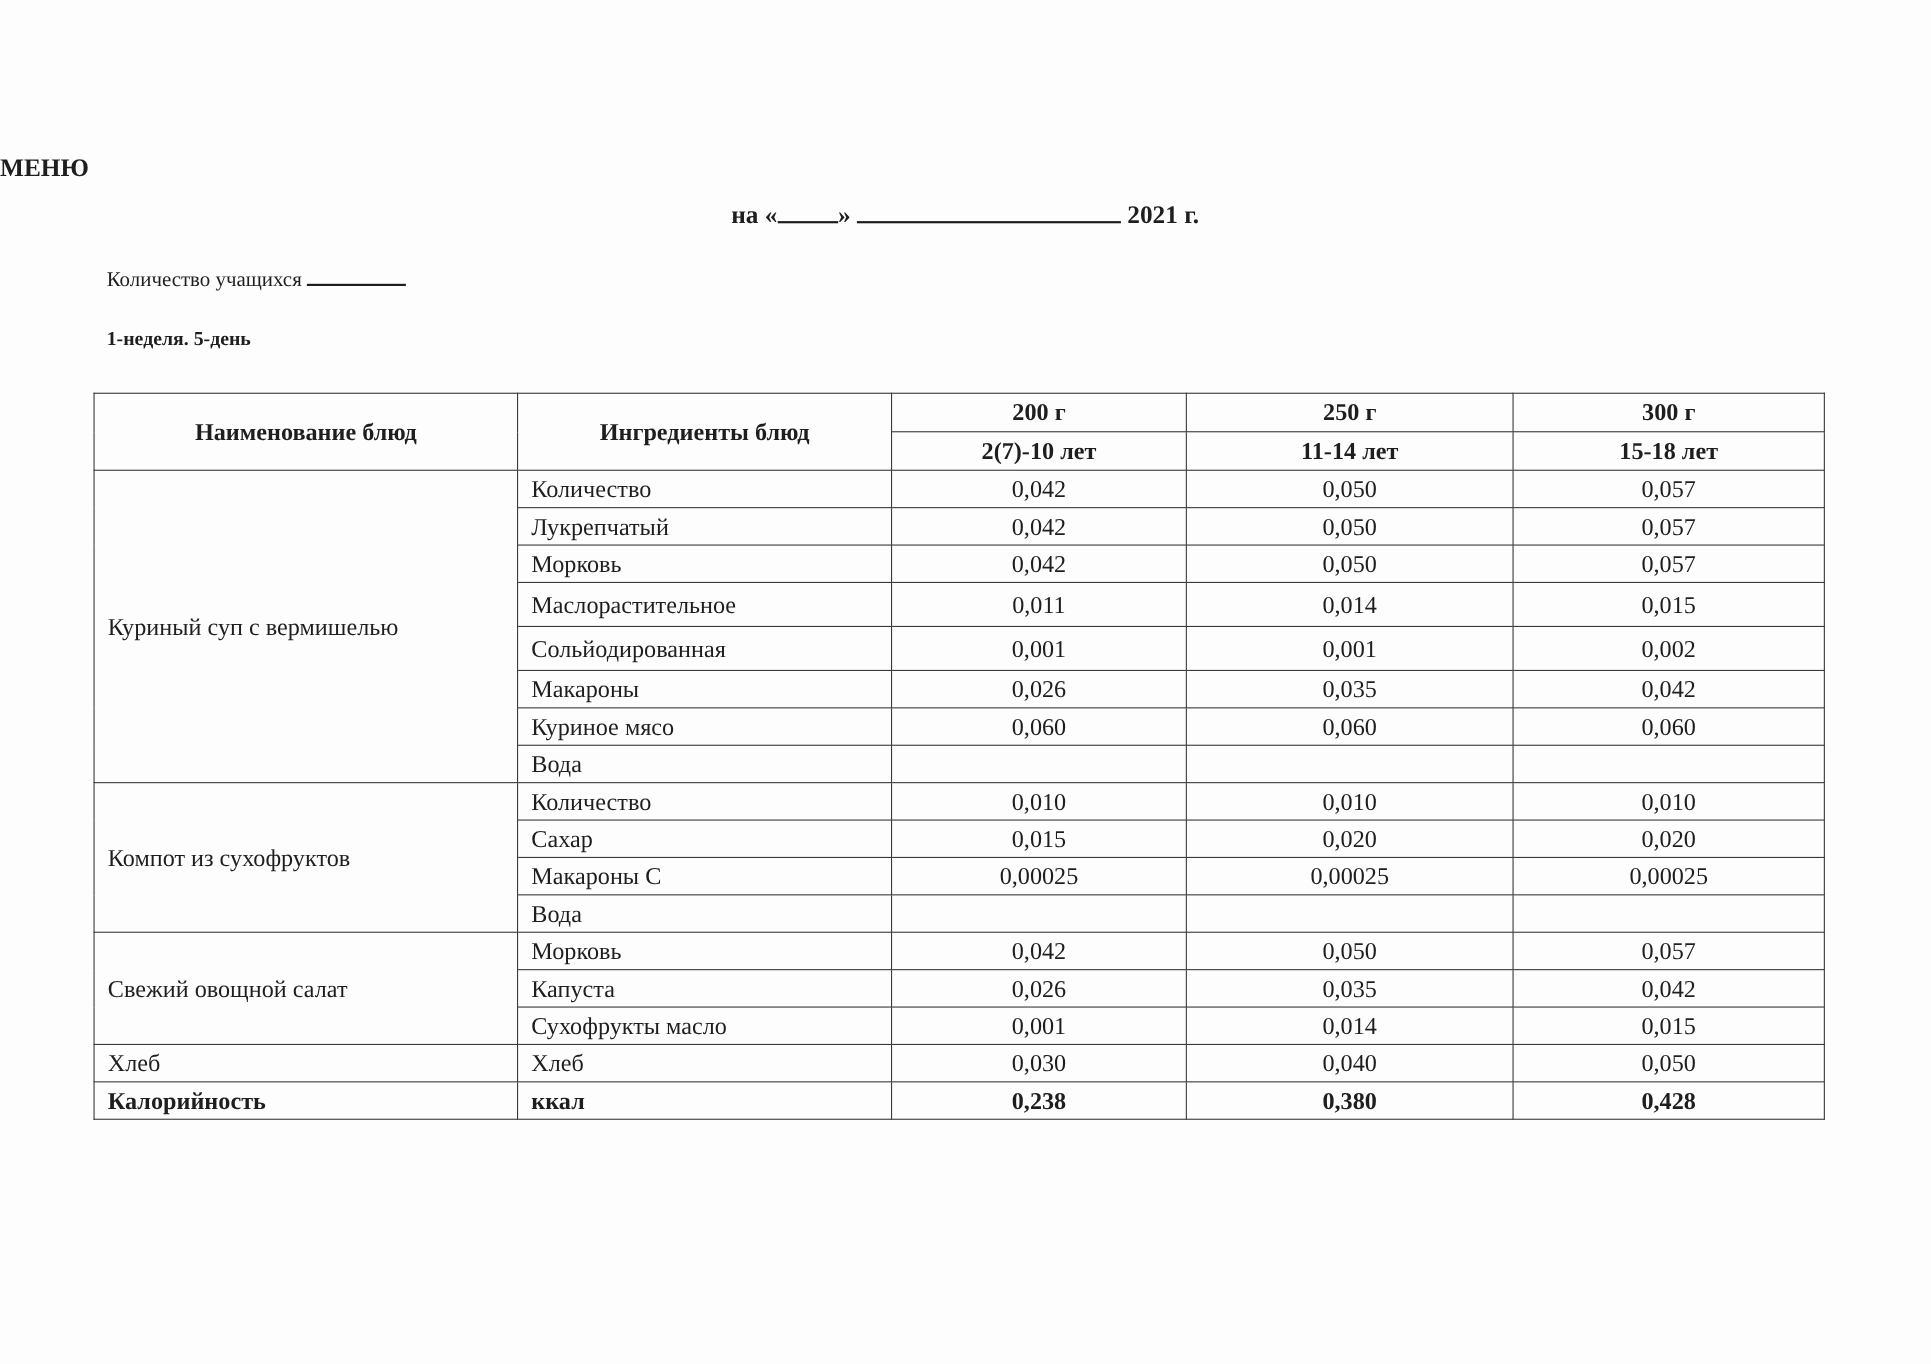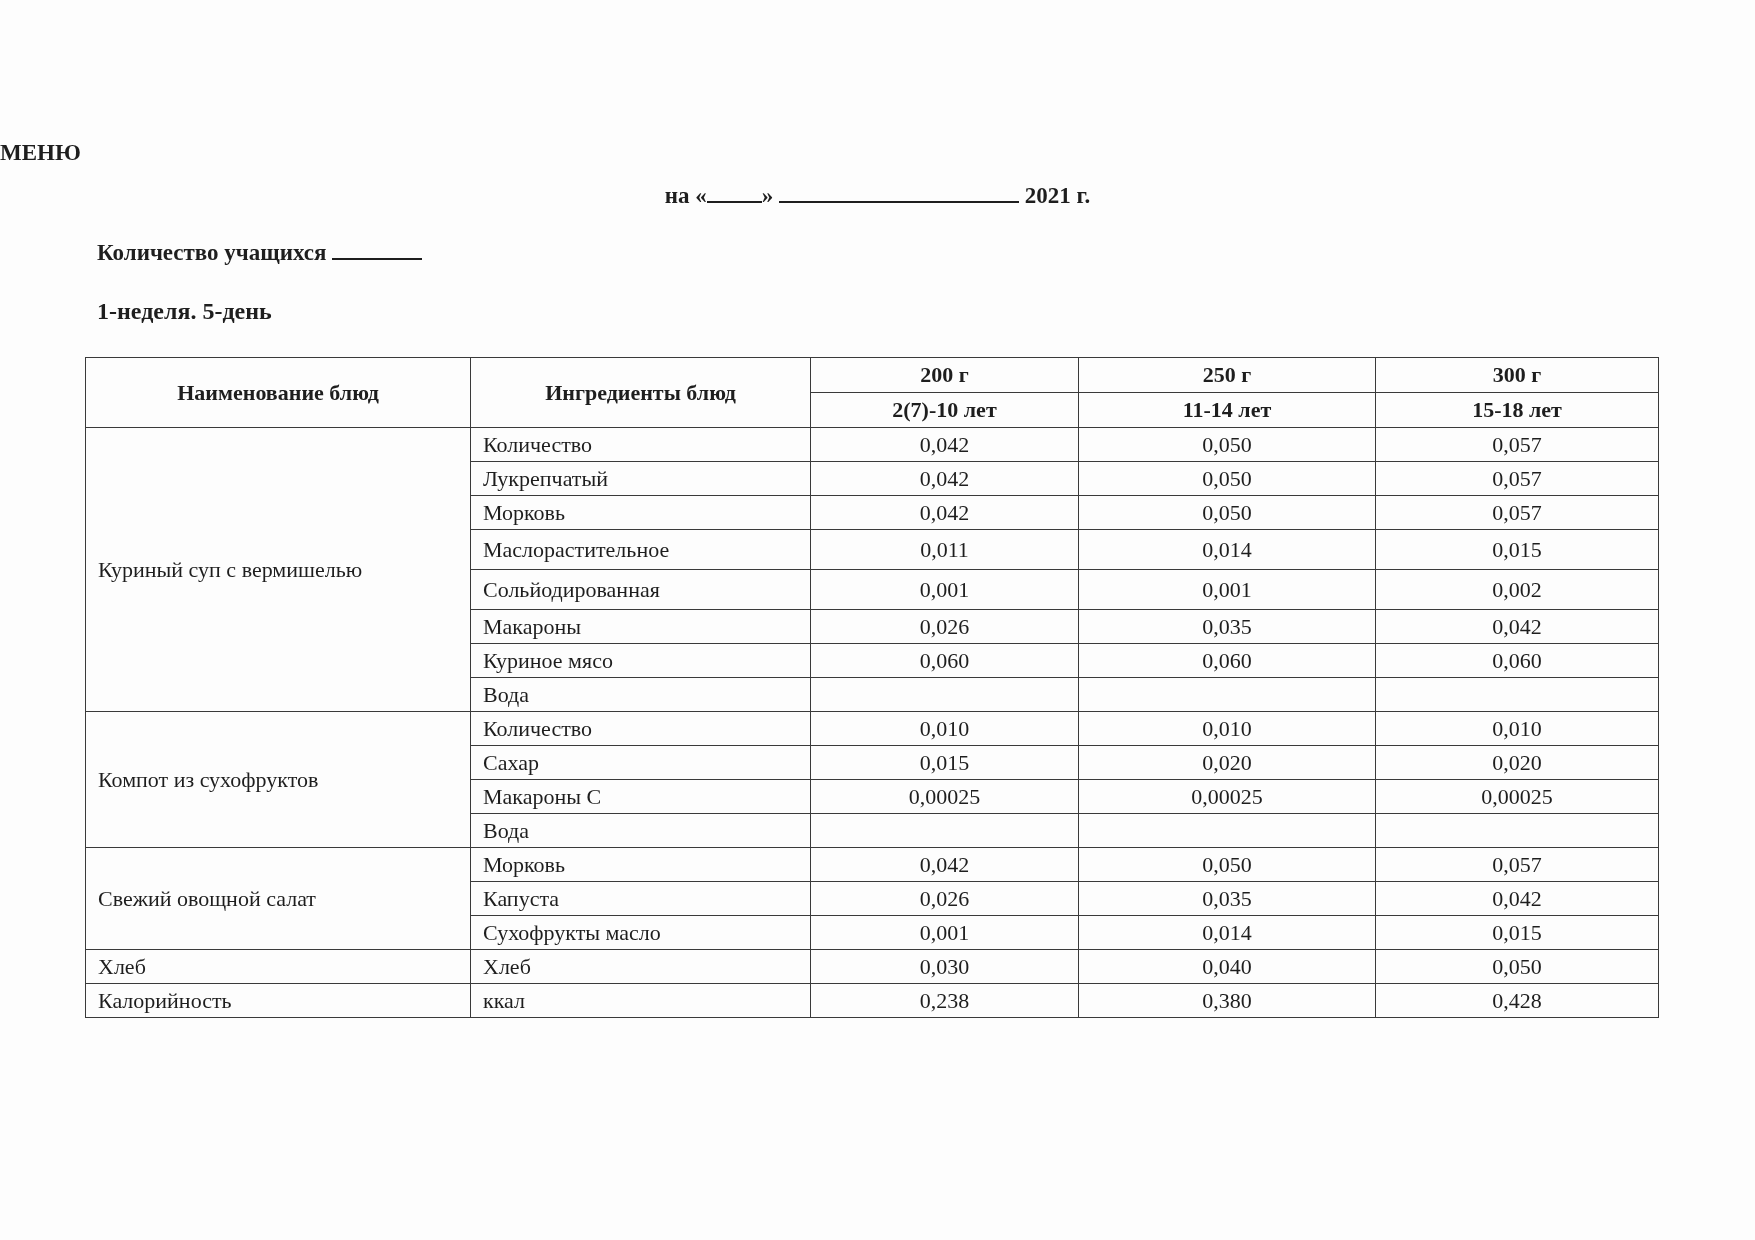--- a/index.html
+++ b/index.html
@@ -5,32 +5,32 @@
   html, body { margin: 0; padding: 0; }
   body {
     width: 1755px; height: 1240px; background: #fdfdfd; position: relative;
     font-family: "Liberation Serif", "DejaVu Serif", serif; color: #1e1e1e;
     overflow: hidden;
   }
   .title { position: absolute; left: 0; width: 1755px; top: 140px; text-align: left;
     font-weight: bold; font-size: 23px; }
   .date-line { position: absolute; left: 0; width: 1755px; top: 183px; text-align: center;
     font-weight: bold; font-size: 23px; }
-  .students { position: absolute; left: 97px; top: 240px; font-weight: bold; font-size: 23px; }
-  .week { position: absolute; left: 97px; top: 298px; font-weight: bold; font-size: 24px; }
+  .students { position: absolute; left: 97px; top: 240px; font-weight: normal; font-size: 19px; }
+  .week { position: absolute; left: 97px; top: 298px; font-weight: bold; font-size: 18px; }
   table.menu { position: absolute; left: 85px; top: 357px; width: 1573px;
     border-collapse: collapse; table-layout: fixed; font-size: 22px; }
   table.menu td, table.menu th { border: 1.5px solid #3a3a3a; padding: 0 12px; }
   table.menu th { font-weight: bold; text-align: center; height: 34px; }
   td.num { text-align: center; }
   td.ing { text-align: left; }
   td.dish { text-align: left; vertical-align: middle; }
   tr.r { height: 34px; }
   tr.tall { height: 40px; }
-  tr.total td { font-weight: normal; }
+  tr.total td { font-weight: bold; }
   .blank { display: inline-block; border-bottom: 2px solid #1e1e1e; height: 18px; vertical-align: baseline; }
 </style>
 </head>
 <body>
 
 <div class="title">МЕНЮ</div>
 <div class="date-line">
   <span>на «</span><span class="blank" style="width:55px"></span><span>»</span>
   <span class="blank" style="width:240px"></span>
   <span>2021 г.</span>

